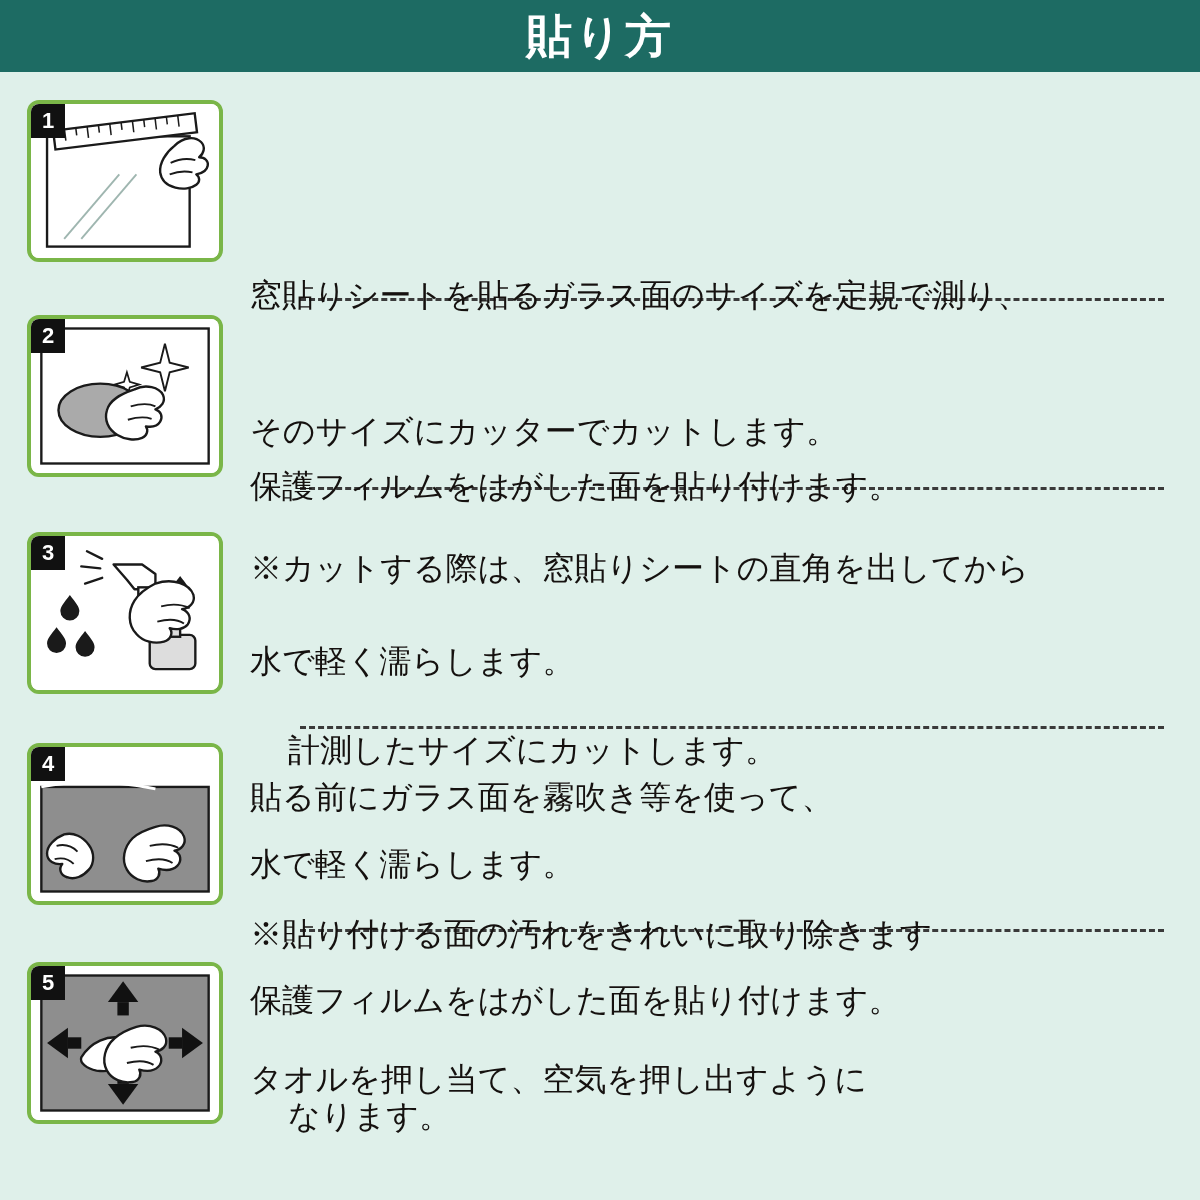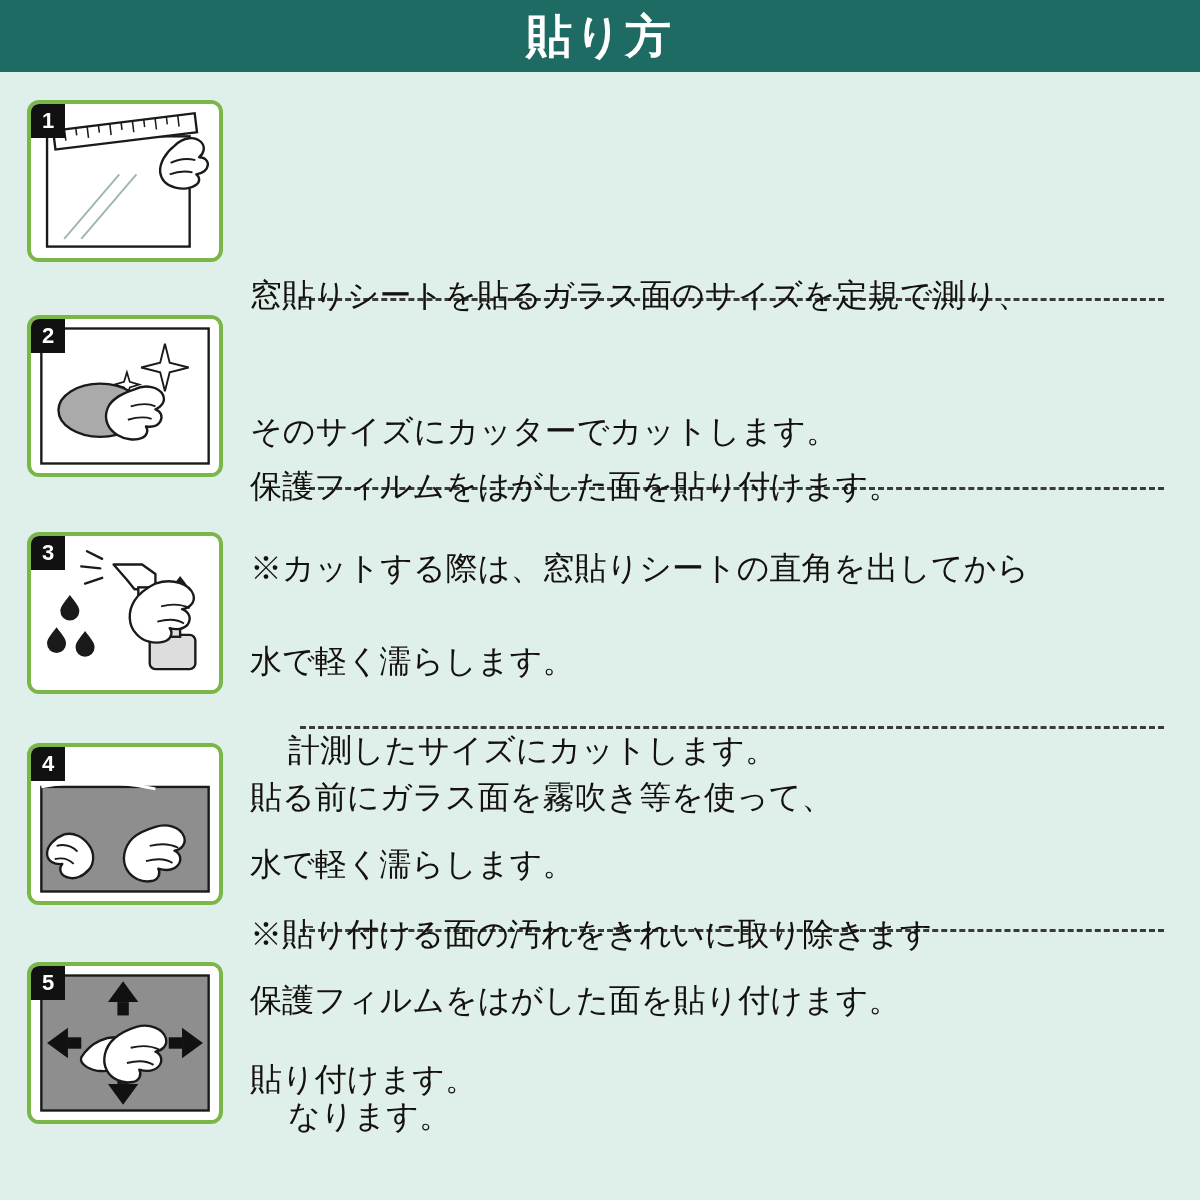--- a/index.html
+++ b/index.html
@@ -302,20 +302,21 @@
             <path d="M52 96 c10 -16 28 -24 44 -20 c12 3 16 14 10 22 c-8 10 -24 14 -38 12 c-10 -2 -18 -8 -16 -14 z" fill="#ffffff" stroke="#1a1a1a" stroke-width="2.5" stroke-linejoin="round"></path>
 
             <path d="M110 64 c14 -4 28 2 31 12 c2 8 -4 13 -11 14 c7 3 8 11 3 16 c-5 5 -13 5 -20 3 c3 5 0 12 -7 13 c-11 2 -22 -3 -27 -12 c-6 -11 -2 -25 8 -34 c6 -5 13 -9 23 -12 z" fill="#ffffff" stroke="#1a1a1a" stroke-width="2.5" stroke-linejoin="round"></path>
             <path d="M104 86 c12 -3 22 -2 30 2" fill="none" stroke="#1a1a1a" stroke-width="2"></path>
             <path d="M100 102 c12 -3 22 -2 28 2" fill="none" stroke="#1a1a1a" stroke-width="2"></path>
           </svg>
         </div>
       </div>
       <div class="text-col">
         <div class="lines">
+          <span class="line">タオルを押し当て、空気を押し出すように</span>
           <span class="line">貼り付けます。</span>
           
           
         </div>
       </div>
     </div>
 
   </div>
 </div>
 

